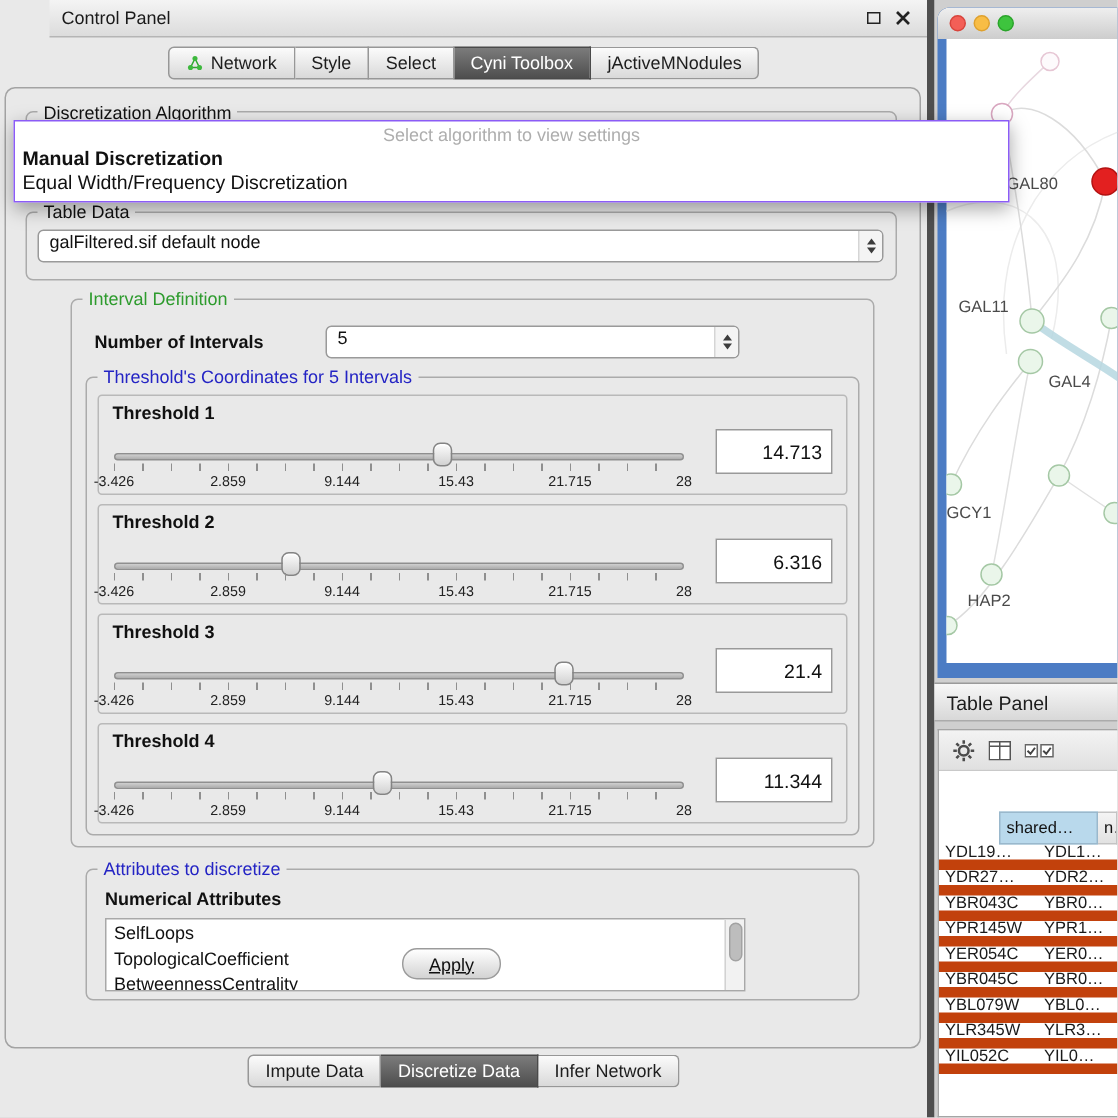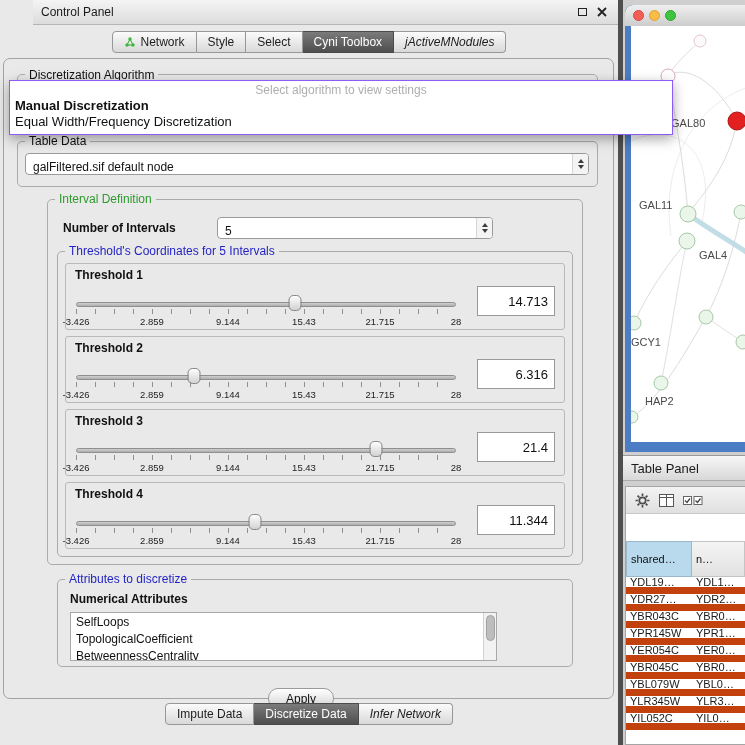--- a/index.html
+++ b/index.html
@@ -13,34 +13,34 @@
               display:flex; align-items:center; padding:0 8px; font-size:12px;margin-left:33px; }
   .titlebar .title { flex:1; color:#1a1a1a; }
   .win-btn { width:16px; height:16px; display:flex; align-items:center; justify-content:center; margin-left:4px; }
   .float-glyph { width:9px; height:8px; border:1.5px solid #222; }
 
   .seg { display:flex; }
   .seg .tab { padding:3px 11px; font-size:12px; background:linear-gradient(#fbfbfb,#d9d9d9);
               border:1px solid #979797; border-left:none; color:#1d1d1d; display:flex; align-items:center; gap:5px;
               white-space:nowrap; height:22px; }
   .seg .tab:first-child { border-left:1px solid #979797; border-radius:4px 0 0 4px; }
-  .seg .tab:last-child { border-radius:0 4px 4px 0;font-style:italic; }
+  .seg .tab:last-child { border-radius:0 4px 4px 0; }
   .seg .tab.sel { background:linear-gradient(#7b7b7b,#4e4e4e); color:#fff; border-color:#4a4a4a; }
   .top-tabs { position:absolute; top:31px; left:0; width:100%; justify-content:center; }
   .bottom-tabs { position:absolute; top:703px; left:0; width:100%; justify-content:center; }
 
   .main-box { position:absolute; left:3px; top:58px; width:611px; height:641px;
               border:1.5px solid #a3a3a3; border-radius:7px; }
 
   .group { position:absolute; border:1px solid #ababab; border-radius:5px; }
   .group-label { position:absolute; background:#e9e9e9; padding:0 4px; font-size:12px; z-index:2; white-space:nowrap; }
   .green { color:#2d9b2d; } .blue { color:#2424c4; }
 
   .combo { position:absolute; background:#fff; border:1px solid #9a9a9a; border-radius:4px;
-           display:flex; align-items:flex-end; font-size:12px; overflow:hidden; }
+           display:flex; align-items:flex-start; font-size:12px; overflow:hidden; }
   .combo .val { flex:1; padding-left:7px; white-space:nowrap; overflow:hidden; }
   .combo .step { width:16px; align-self:stretch; display:flex; flex-direction:column; align-items:center;
                  justify-content:center; gap:2px; border-left:1px solid #d5d5d5; background:#f4f4f4; }
   .tri-u { width:0; height:0; border-left:3.5px solid transparent; border-right:3.5px solid transparent; border-bottom:4px solid #3c3c3c; }
   .tri-d { width:0; height:0; border-left:3.5px solid transparent; border-right:3.5px solid transparent; border-top:4px solid #3c3c3c; }
   .algo-combo { left:25px; top:94px; width:562px; height:24px; border-color:#8fa6cf; border-radius:5px; }
   .algo-combo .cap { width:22px; align-self:stretch; background:linear-gradient(#87b0f2,#4f83dc);
                      display:flex; flex-direction:column; align-items:center; justify-content:center; gap:2px;
                      margin-left:auto; }
   .algo-combo .cap .tri-u { border-bottom-color:#fff; } .algo-combo .cap .tri-d { border-top-color:#fff; }
@@ -72,21 +72,21 @@
                justify-content:flex-end; padding-right:6px; }
 
   .listbox { position:absolute; left:70px; top:612px; width:427px; height:49px; background:#fff;
              border:1px solid #a8a8a8; overflow:hidden; }
   .list-items { position:absolute; left:0; top:1px; right:13px; bottom:0; overflow:hidden; }
   .list-item { font-size:12px; line-height:17px; padding-left:5px; white-space:nowrap; }
   .sb { position:absolute; right:0; top:0; bottom:0; width:13px; background:#f2f2f2; border-left:1px solid #d2d2d2; }
   .sb-thumb { position:absolute; left:1.5px; top:2px; width:9px; height:26px; background:#bdbdbd;
               border:1px solid #a2a2a2; border-radius:5px; }
 
-  .apply-btn { position:absolute; left:268px; top:688px; width:66px; height:21px; border-radius:10px;
+  .apply-btn { position:absolute; left:268px; top:632px; width:66px; height:21px; border-radius:10px;
                background:linear-gradient(#ffffff,#d3d3d3); border:1px solid #9b9b9b; font-size:12px;
                display:flex; align-items:center; justify-content:center;text-decoration:underline; }
 
   
   .divider { position:absolute; left:618px; top:0; width:5px; height:745px; background:#4f4f4f; }
 
   
   .right-region { position:absolute; left:623px; top:0; width:122px; height:745px; background:#cfcfcf; }
 
   .net-window { position:absolute; left:2px; top:5px; width:120px; height:447px; background:#4c7cc4;
@@ -103,21 +103,21 @@
   .tp-bar { position:absolute; left:0; top:455px; width:122px; height:26px;
             background:linear-gradient(#f7f7f7,#d8d8d8); border-top:1px solid #9a9a9a;
             border-bottom:1px solid #ababab; display:flex; align-items:center; padding-left:8px;
             font-size:13px; color:#1c1c1c; }
 
   .table-window { position:absolute; left:2px; top:486px; width:120px; height:259px; background:#fff;
                   border:1px solid #a5a5a5; border-right:none; overflow:hidden; }
   .t-toolbar { height:27px; background:linear-gradient(#f3f3f3,#e0e0e0); border-bottom:1px solid #c9c9c9;
                display:flex; align-items:center; gap:9px; padding-left:9px; }
   .t-gap { height:27px; background:#fff; }
-  .thead { display:flex; height:36px; font-size:11px; }
+  .thead { display:flex; height:22px; font-size:11px;padding-left:40px; }
   .thcell { display:flex; align-items:center; padding-left:4px; overflow:hidden; white-space:nowrap; }
   .th0 { width:66px; background:#b9d9ec; border:1px solid #9ab8cc; }
   .th1 { flex:1; background:linear-gradient(#f4f4f4,#e2e2e2); border:1px solid #c4c4c4; border-left:none; }
   .trow { display:flex; height:17px; font-size:11px; border-bottom:7px solid #c2410c; }
   .tcell { display:flex; align-items:center; padding-left:4px; overflow:hidden; white-space:nowrap; color:#1a1a1a; }
   .tcell.c0 { width:66px; } .tcell.c1 { flex:1; }
 </style>
 </head>
 <body>
 

